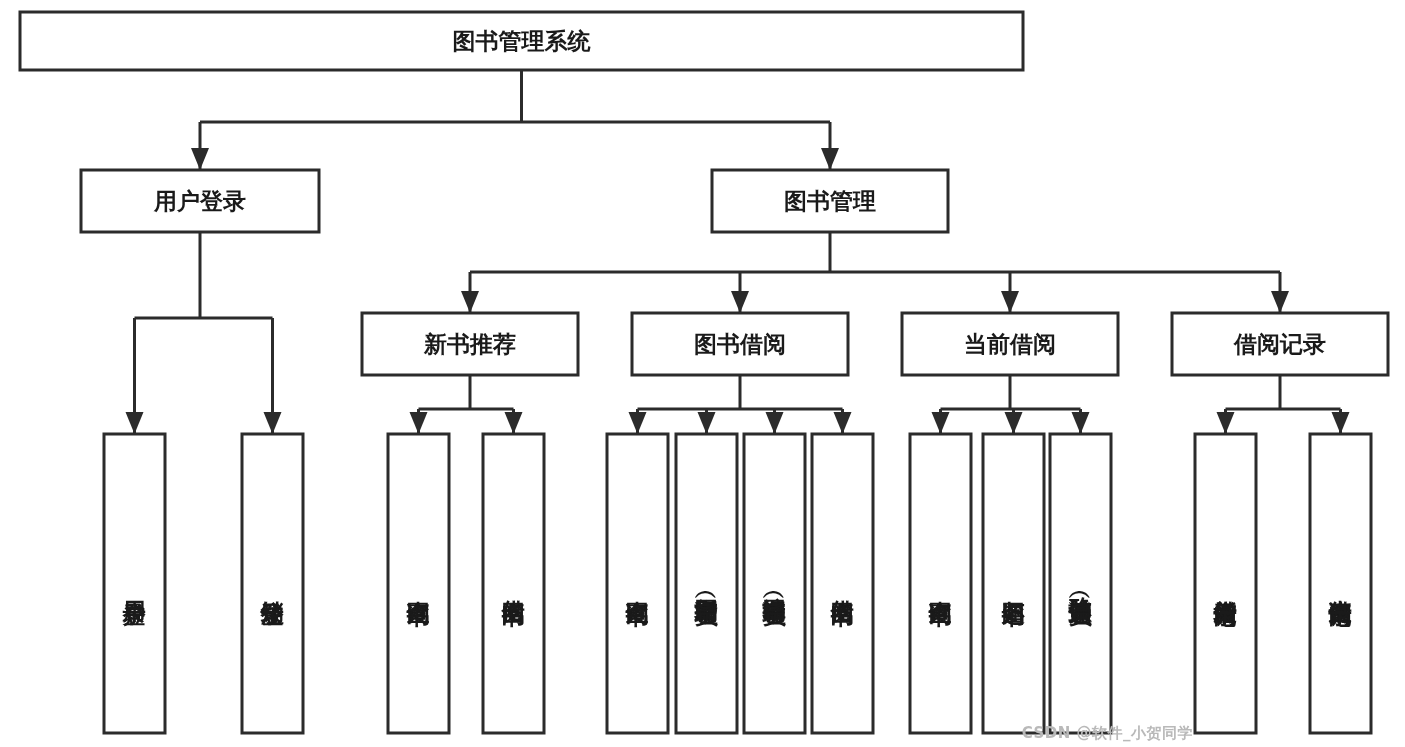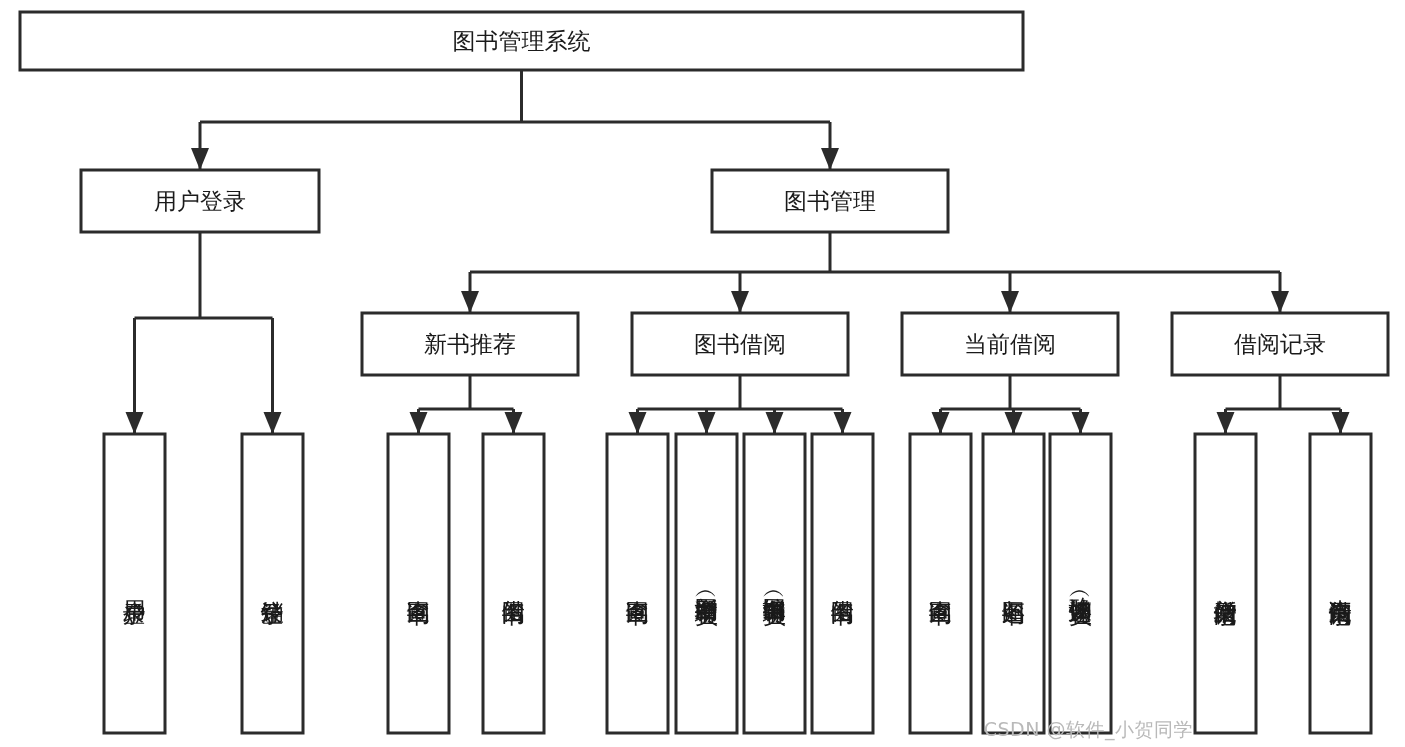--- a/index.html
+++ b/index.html
@@ -11,20 +11,21 @@
     width: 1405px;
     height: 747px;
     overflow: hidden;
     font-family: "DejaVu Sans", "Liberation Sans", sans-serif;
   }
   #diagram-root {
     position: relative;
     width: 1201px;
     height: 747px;
     background: #ffffff;
+    font-weight: bold;
   }
   svg#flow-svg {
     position: absolute;
     left: 0;
     top: 0;
     width: 1405px;
     height: 747px;
     display: block;
   }
   .node-box {
@@ -62,21 +63,21 @@
     text-orientation: upright;
     letter-spacing: 1px;
     white-space: nowrap;
     pointer-events: none;
   }
   .watermark {
     position: absolute;
     right: 8px;
     bottom: 4px;
     font-family: "DejaVu Sans", "Liberation Sans", sans-serif;
-    font-size: 19px;
+    font-size: 15px;
     color: #b9b9b9;
     letter-spacing: 0.5px;
     white-space: nowrap;
   }
 </style>
 </head>
 <body>
 
 <div id="diagram-root">
 

